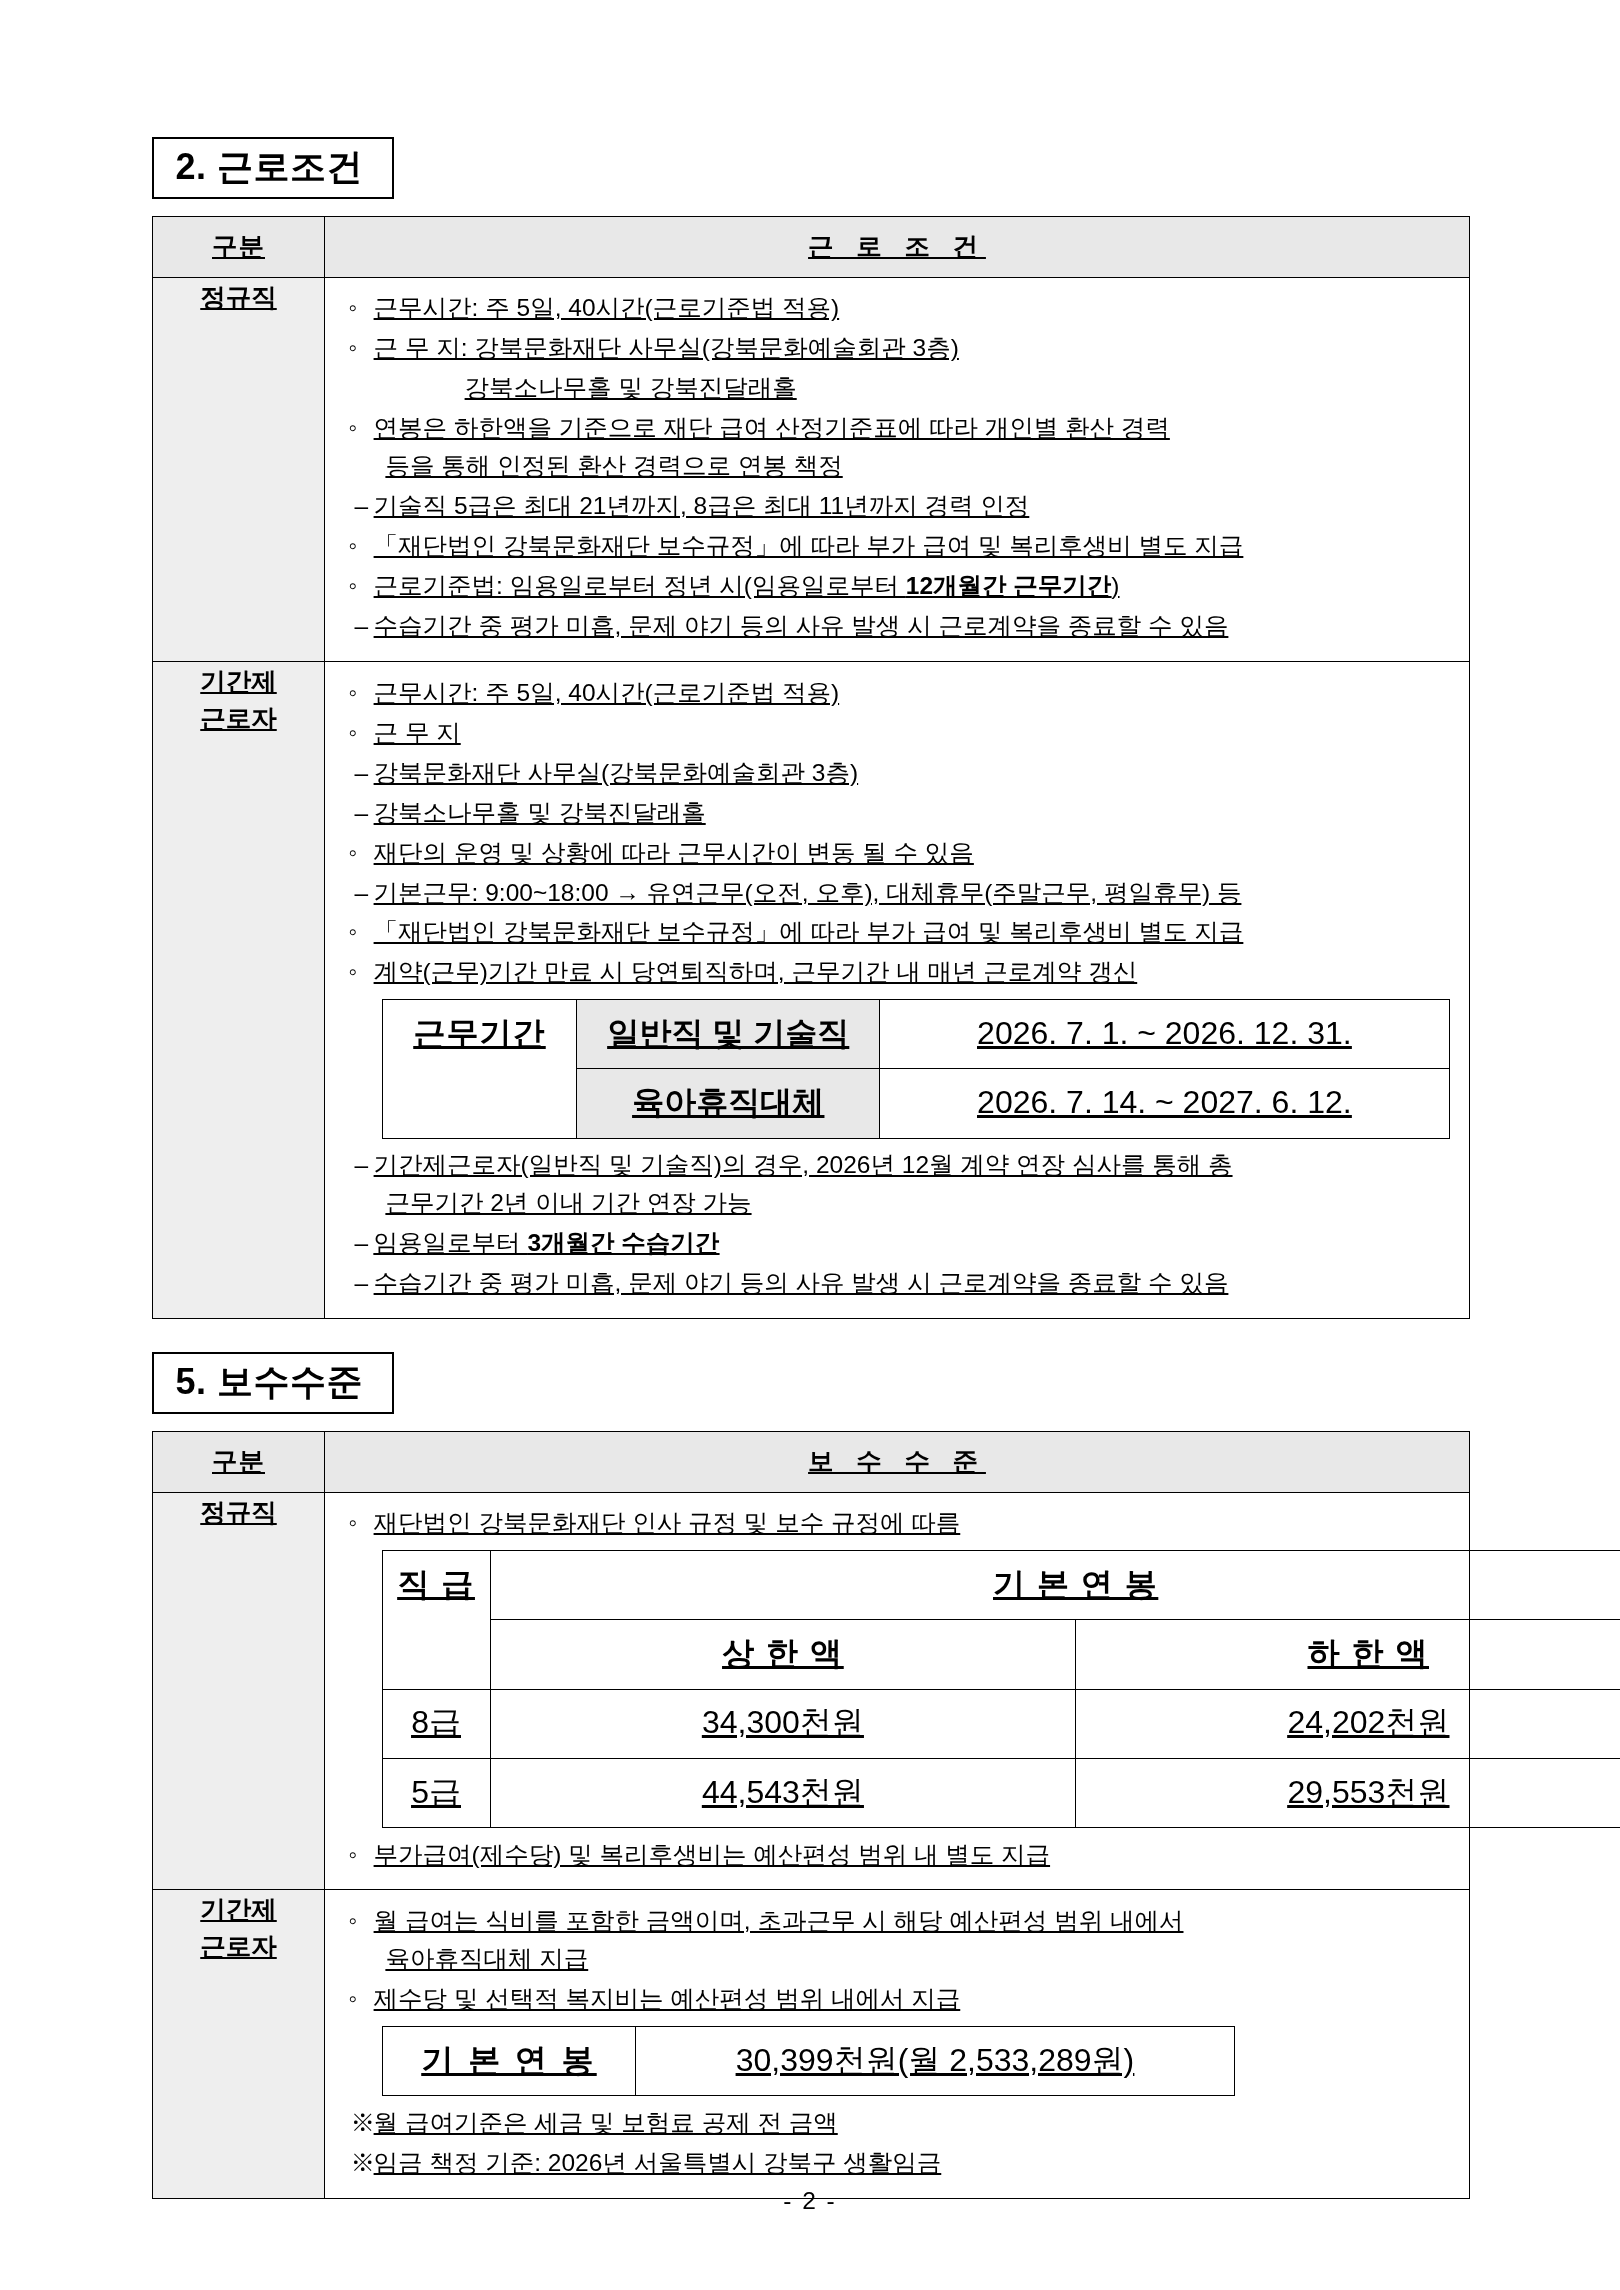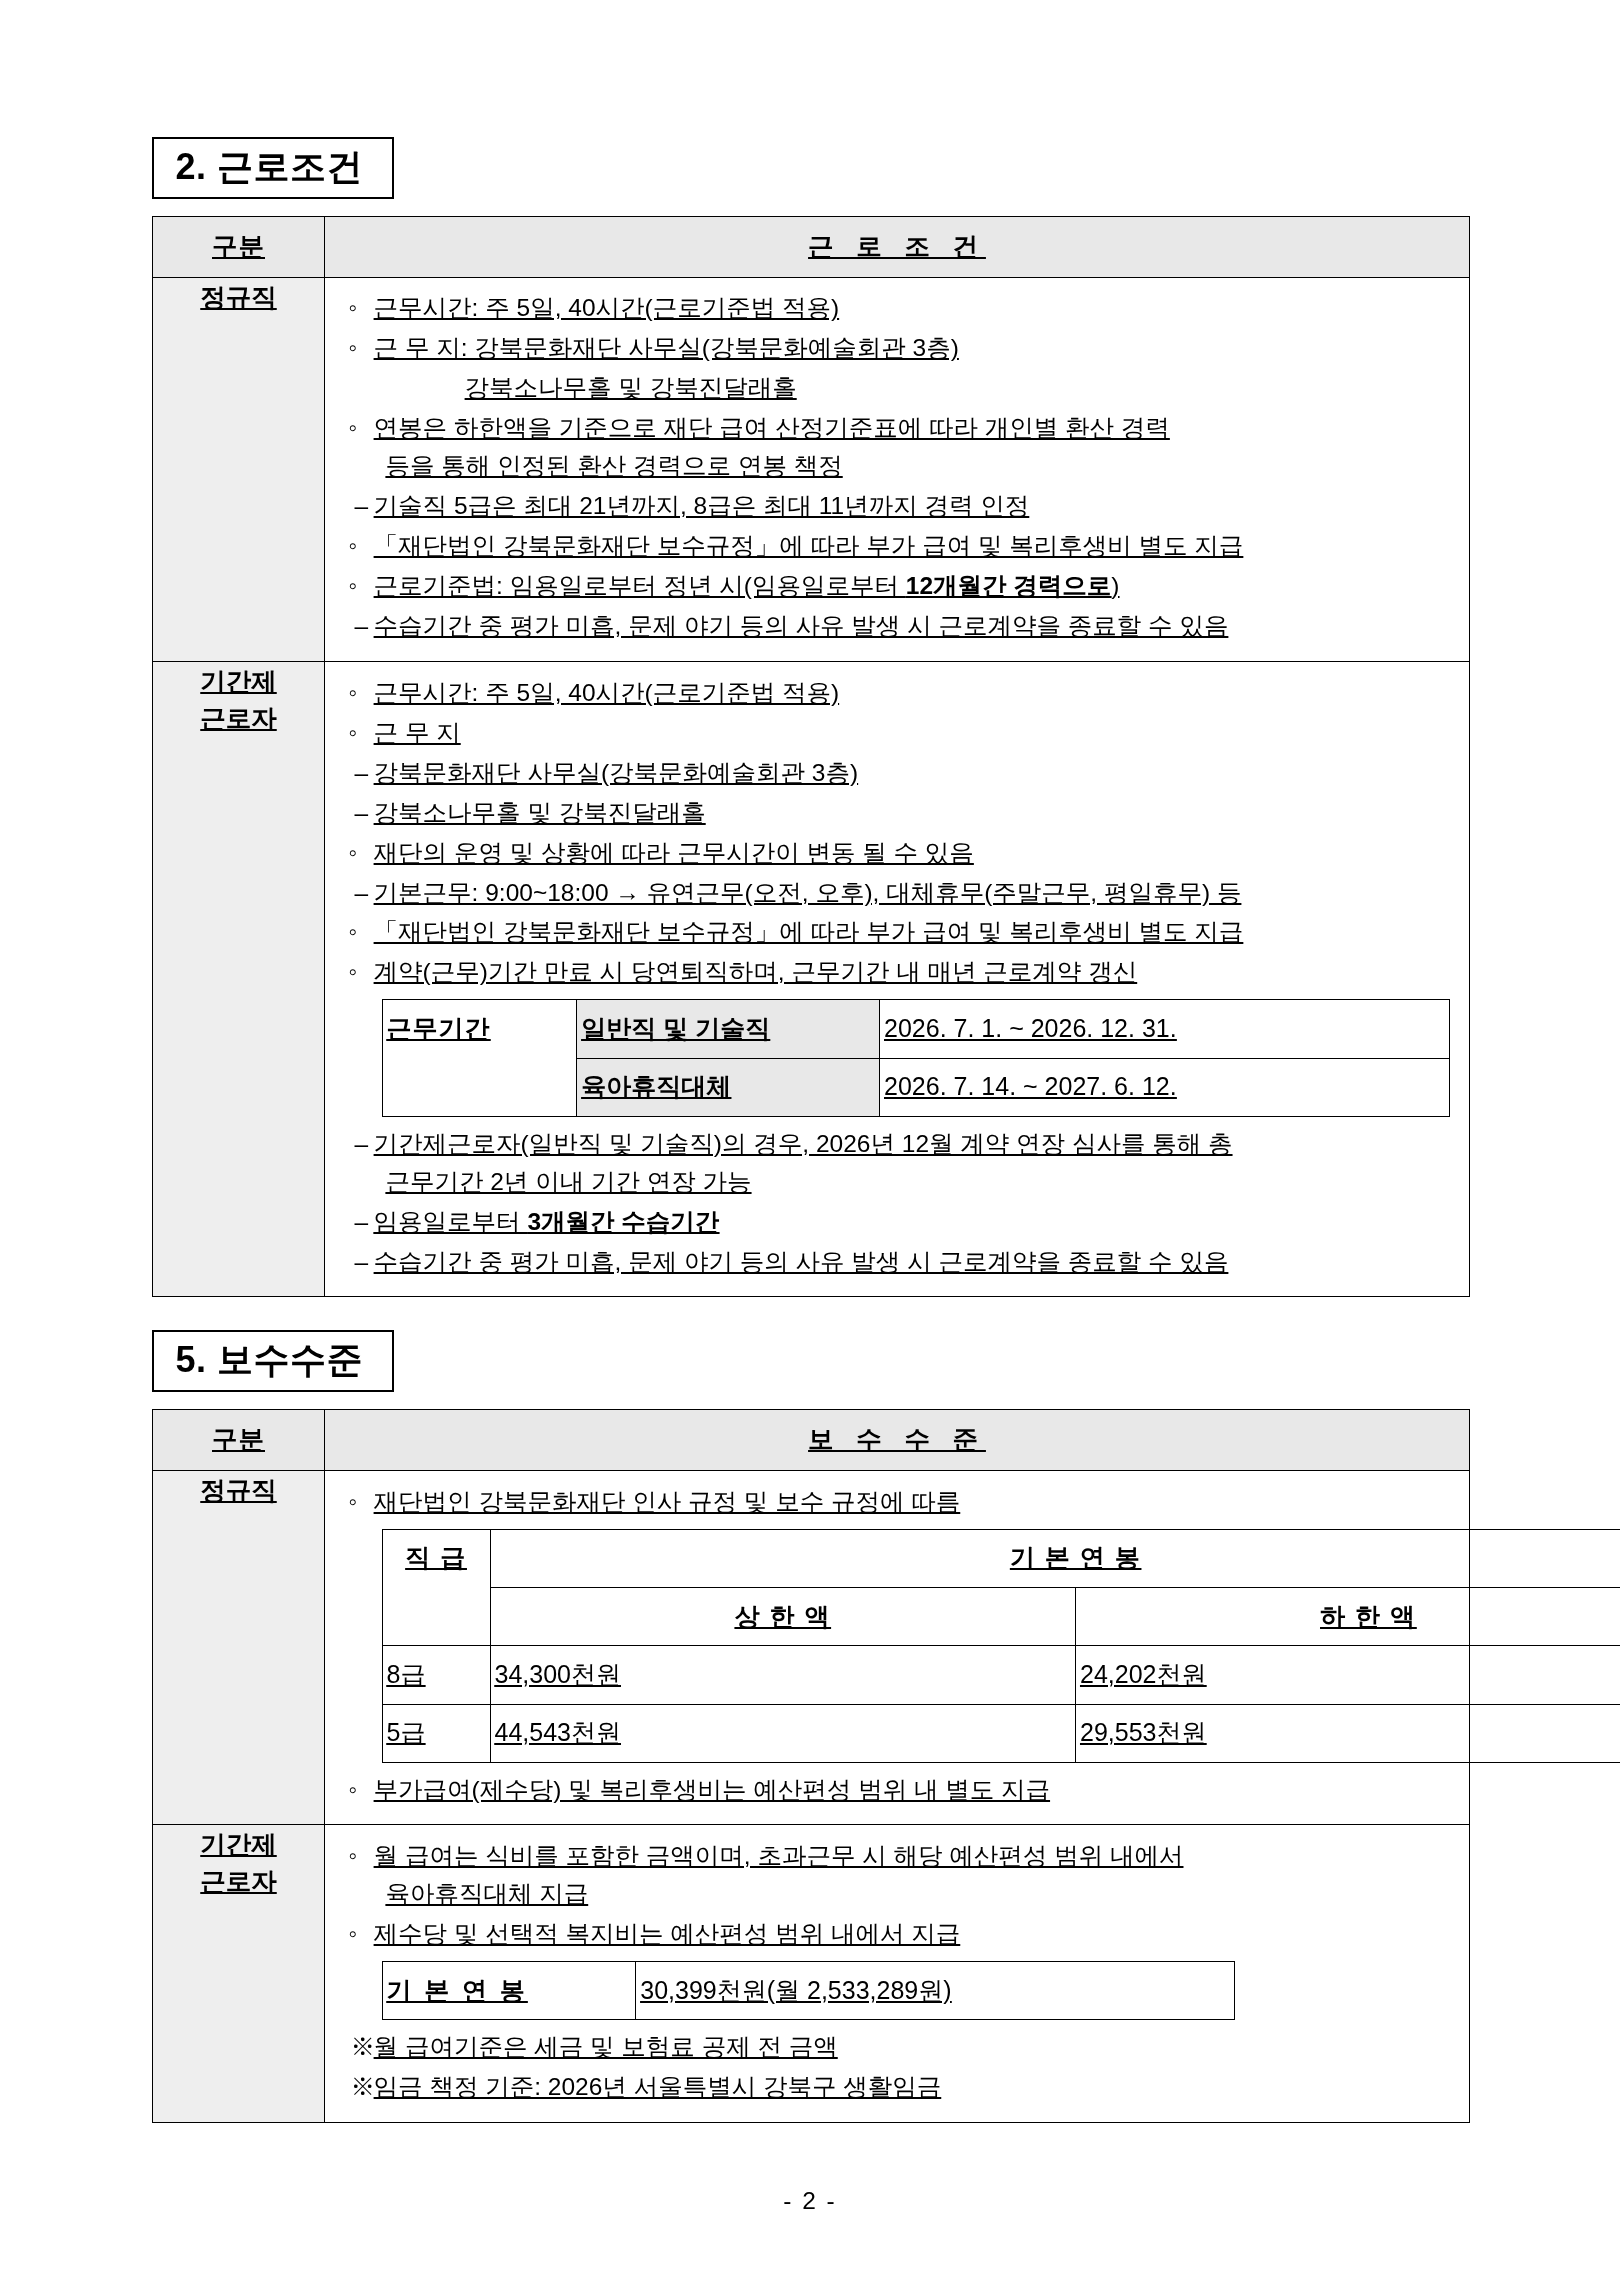--- a/index.html
+++ b/index.html
@@ -97,21 +97,22 @@
   .u { text-decoration: underline; }
 
   
   table.inner {
     border-collapse: collapse;
     margin: 7.8px 0 7.8px 37px;
     table-layout: fixed;
   }
   table.inner td, table.inner th {
     border: 1.5px solid #000;
-    font-size: 25px;
+    text-align: center;
+    font-size: 32px;
     padding: 8.8px 3.9px 9.8px 3.9px;
   }
   table.period { width: 1068px; }
   table.period td.lbl {
     width: 186px;
     font-weight: bold;
     letter-spacing: 1px;
   }
   table.period td.sub {
     width: 294px;
@@ -167,21 +168,21 @@
         <ul class="bul">
           <li class="circ">근무시간: 주 5일, 40시간(근로기준법 적용)</li>
           <li class="circ">근 무 지: 강북문화재단 사무실(강북문화예술회관 3층)</li>
           <li class="plain indent-2">강북소나무홀 및 강북진달래홀</li>
           <li class="circ">
             <span>연봉은 하한액을 기준으로 재단 급여 산정기준표에 따라 개인별 환산 경력</span>
             <span class="cont-ind">등을 통해 인정된 환산 경력으로 연봉 책정</span>
           </li>
           <li class="dash">기술직 5급은 최대 21년까지, 8급은 최대 11년까지 경력 인정</li>
           <li class="circ">「재단법인 강북문화재단 보수규정」에 따라 부가 급여 및 복리후생비 별도 지급</li>
-          <li class="circ"><span>근로기준법: 임용일로부터 정년 시(임용일로부터 </span><b class="u">12개월간 경력으로</b><span>)</span></li>
+          <li class="circ"><span>근로기준법: 임용일로부터 정년 시(임용일로부터 </span><b class="u">12개월간 근무기간</b><span>)</span></li>
           <li class="dash">수습기간 중 평가 미흡, 문제 야기 등의 사유 발생 시 근로계약을 종료할 수 있음</li>
         </ul>
       </td>
     </tr>
 
     <tr>
       <td class="col-label">기간제<br>근로자</td>
       <td class="content">
         <ul class="bul">
           <li class="circ">근무시간: 주 5일, 40시간(근로기준법 적용)</li>

